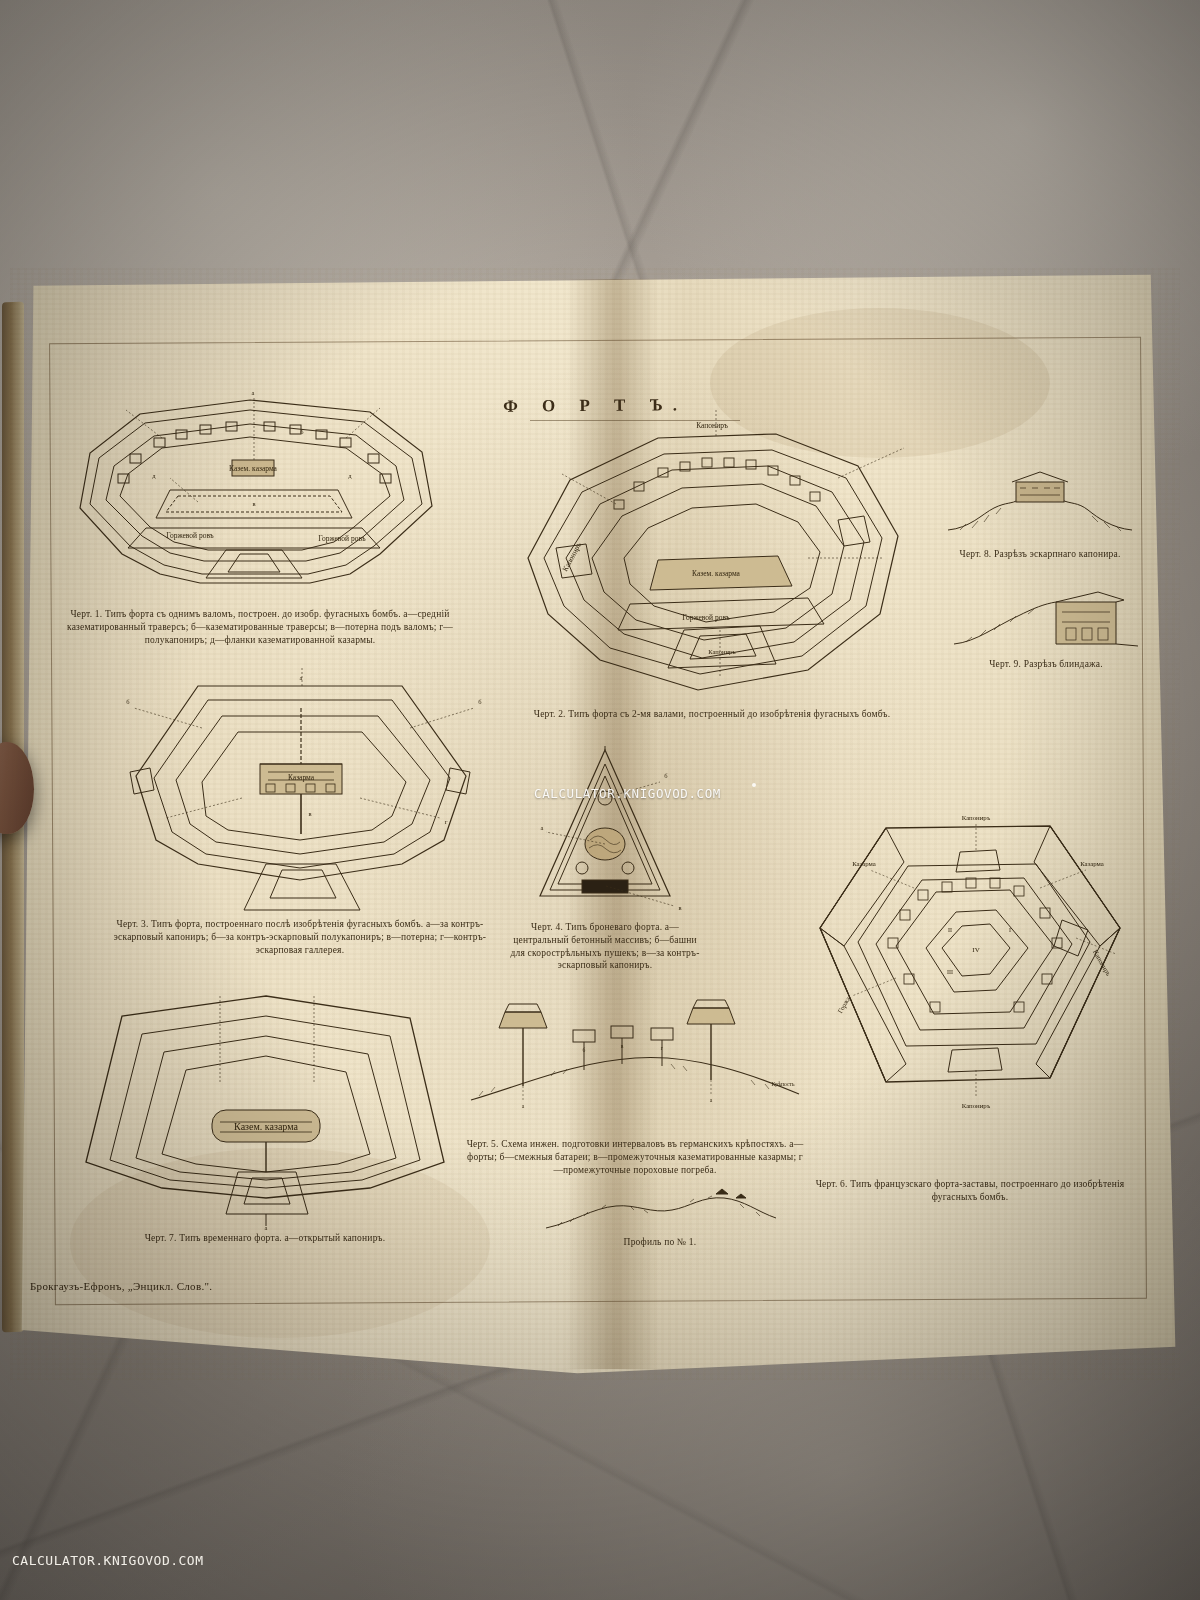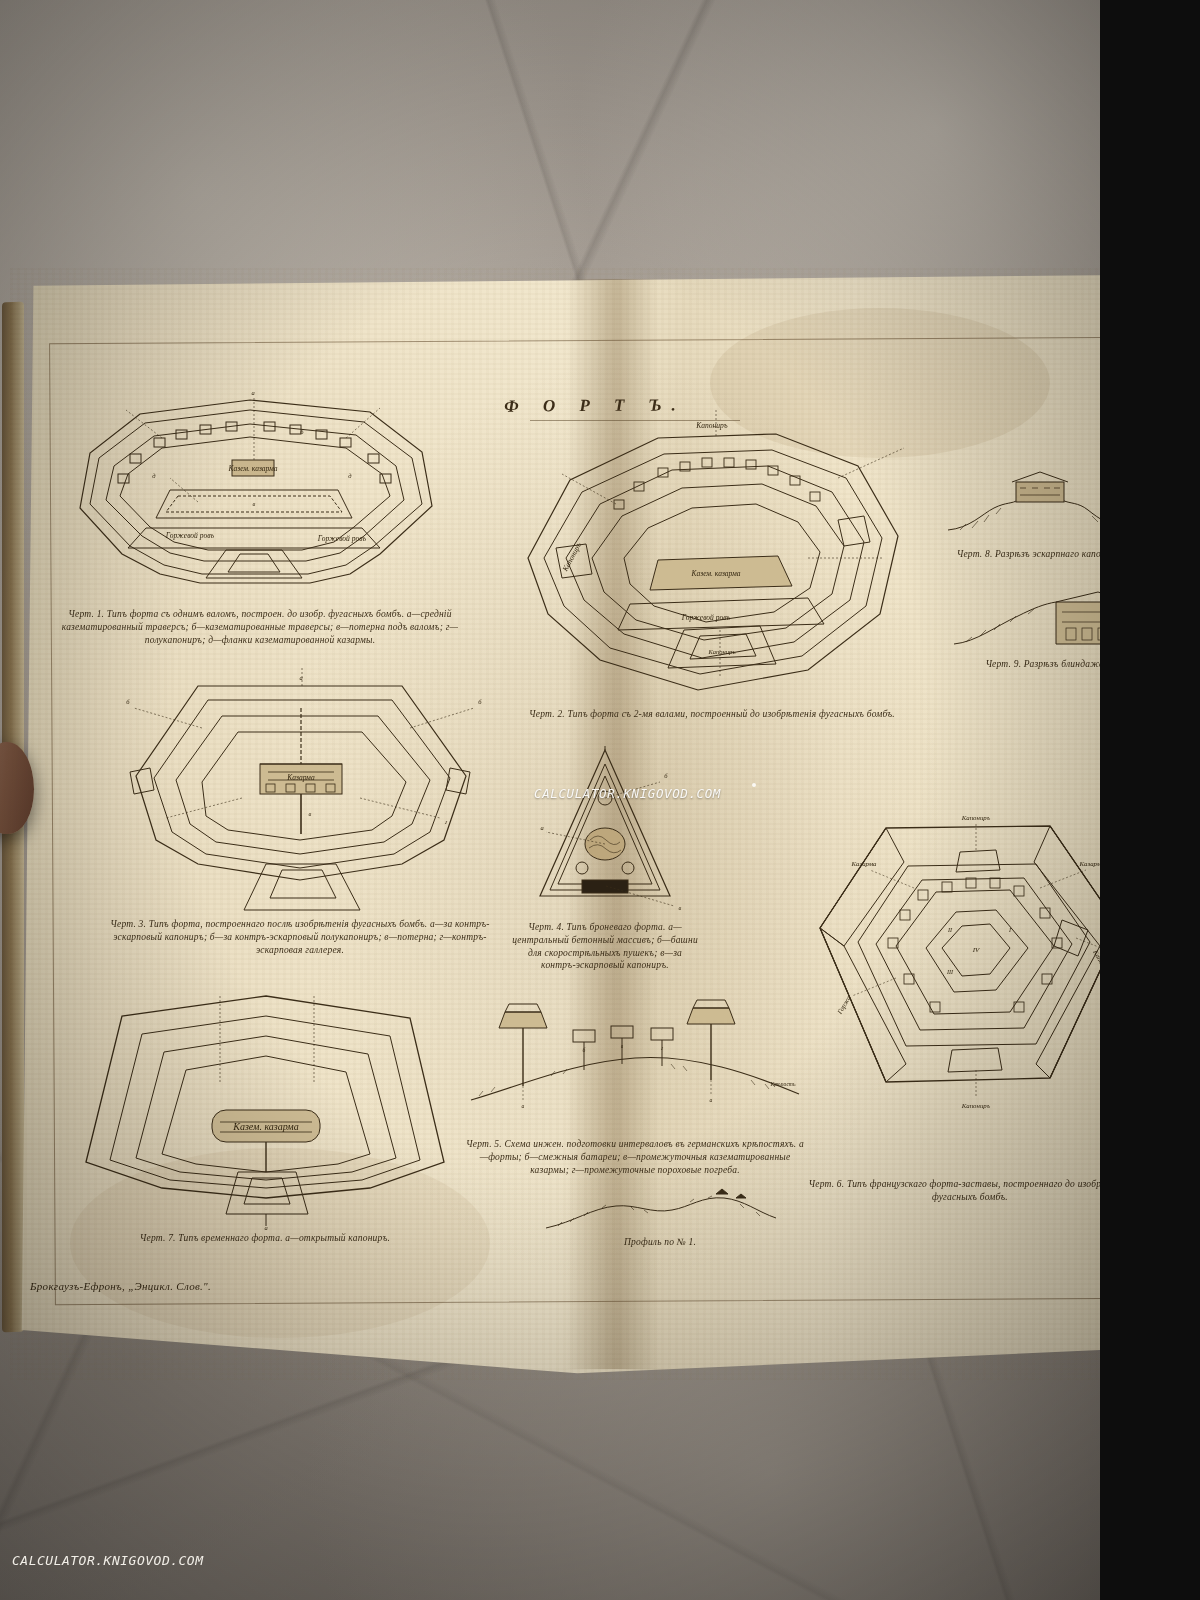--- a/index.html
+++ b/index.html
@@ -2,25 +2,24 @@
 <html><head>
 <meta charset="utf-8">
 <style>
   html, body {
     margin: 0;
     padding: 0;
     background: #0d0d0d;
   }
   #page {
     position: relative;
-    width: 1100px;
+    width: 1200px;
     height: 1600px;
     overflow: hidden;
     font-family: "Liberation Serif", serif;
-    font-style: italic;
   }
 
   
   .backdrop {
     position: absolute;
     inset: 0;
     background:
       radial-gradient(ellipse 60% 40% at 18% 12%, #b9b2a8 0%, rgba(185,178,168,0) 60%),
       radial-gradient(ellipse 50% 35% at 85% 8%, #c3bcb2 0%, rgba(195,188,178,0) 65%),
       radial-gradient(ellipse 70% 45% at 70% 92%, #a39b91 0%, rgba(163,155,145,0) 60%),

